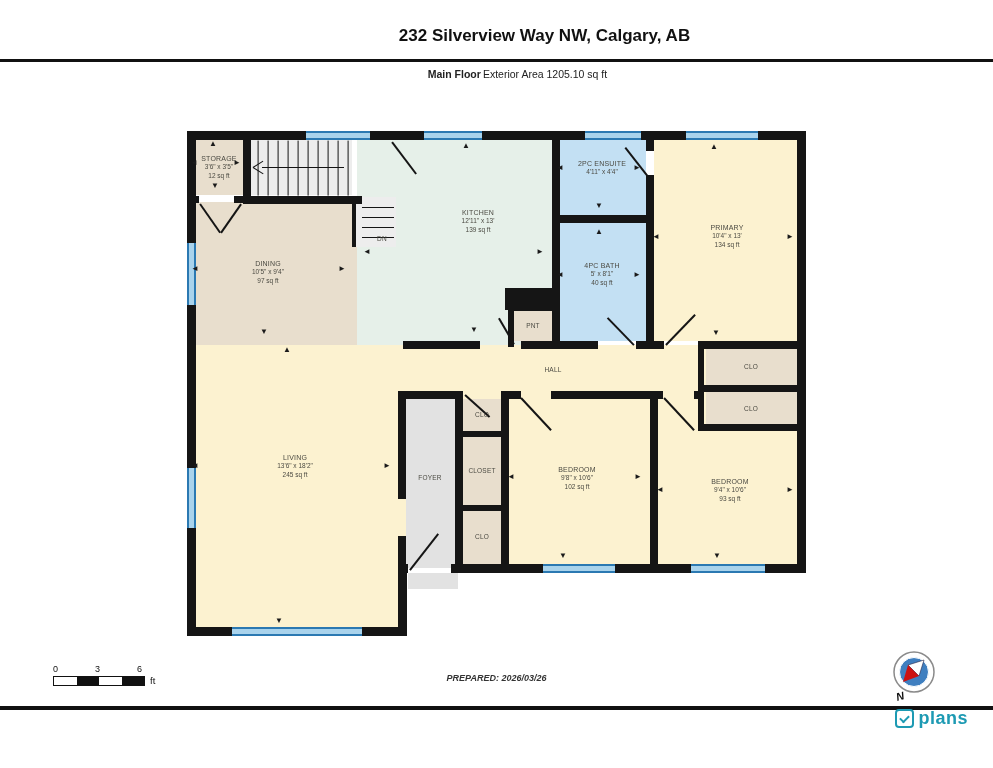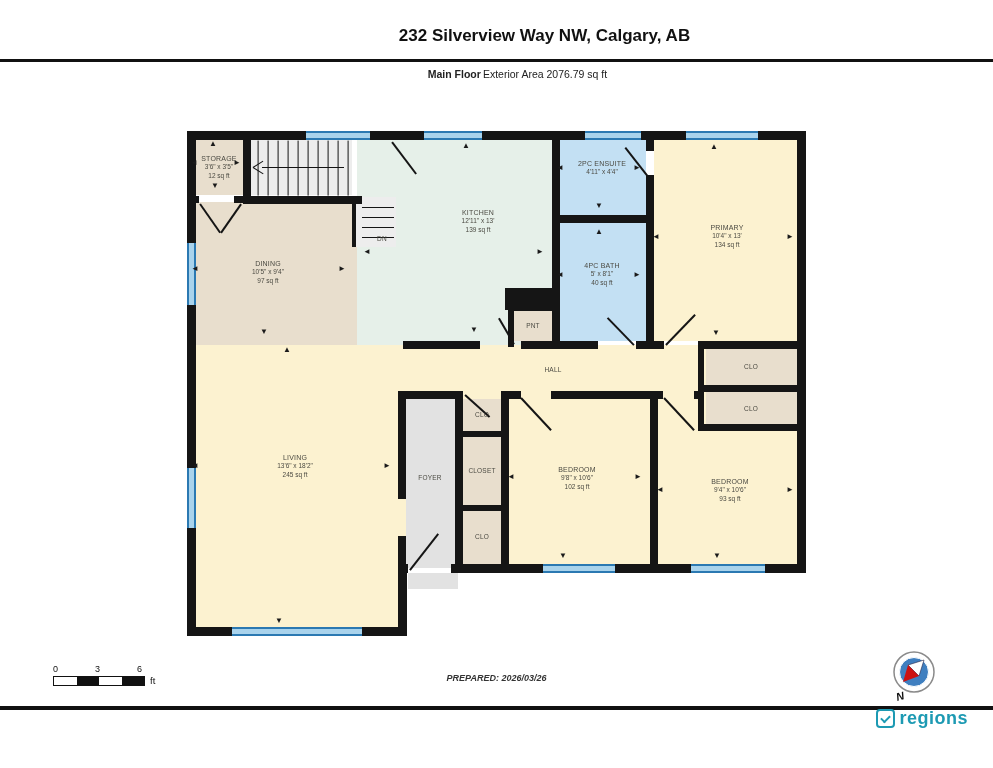--- a/index.html
+++ b/index.html
@@ -39,21 +39,21 @@
   #logo-text{font-size:18px;font-weight:bold;color:#1d9ab3;letter-spacing:.5px;}
   #compass{left:888px;top:650px;width:52px;height:56px;}
 </style>
 </head>
 <body>
 
 <div id="page">
   <div class="abs" id="title">232 Silverview Way NW, Calgary, AB</div>
   <div class="abs" id="rule-top"></div>
   <div class="abs" id="subtitle">
-    <span class="fl">Main Floor</span><span>Exterior Area 2076.79 sq ft</span>
+    <span class="fl">Main Floor</span><span>Exterior Area 1205.10 sq ft</span>
   </div>
 
   <div id="plan">
       <div class="fill" style="left: 193px; top: 345px; width: 609px; height: 223px; background: rgb(252, 242, 208);"></div>
       <div class="fill" style="left: 193px; top: 345px; width: 205px; height: 287px; background: rgb(252, 242, 208);"></div>
       <div class="fill" style="left: 193px; top: 139px; width: 50px; height: 56px; background: rgb(232, 222, 205);"></div>
       <div class="fill" style="left: 193px; top: 202px; width: 164px; height: 143px; background: rgb(232, 222, 205);"></div>
       <div class="fill" style="left: 357px; top: 139px; width: 195px; height: 206px; background: rgb(230, 240, 233);"></div>
       <div class="fill" style="left: 560px; top: 139px; width: 86px; height: 76px; background: rgb(195, 224, 243);"></div>
       <div class="fill" style="left: 560px; top: 223px; width: 86px; height: 118px; background: rgb(195, 224, 243);"></div>
@@ -251,15 +251,15 @@
     <circle cx="26" cy="22" r="20" fill="#ffffff" stroke="#8a8a8a" stroke-width="1.5"></circle>
     <circle cx="26" cy="22" r="14.5" fill="#3f7fc0" stroke="#ffffff" stroke-width="1"></circle>
     <polygon points="36,10 20,15 31,26" fill="#ffffff" stroke="#224" stroke-width="0.6"></polygon>
     <polygon points="15,32 31,26 20,15" fill="#cc1111"></polygon>
     <text x="8" y="50" font-size="11" font-style="italic" font-weight="bold" fill="#111" transform="rotate(-15 12 46)">N</text>
   </svg>
 
   <div class="abs" id="rule-bottom"></div>
   <div class="abs" id="logo">
     <span id="logo-icon"></span>
-    <span id="logo-text">regions</span>
+    <span id="logo-text">plans</span>
   </div>
 </div>
 
 </body></html>

